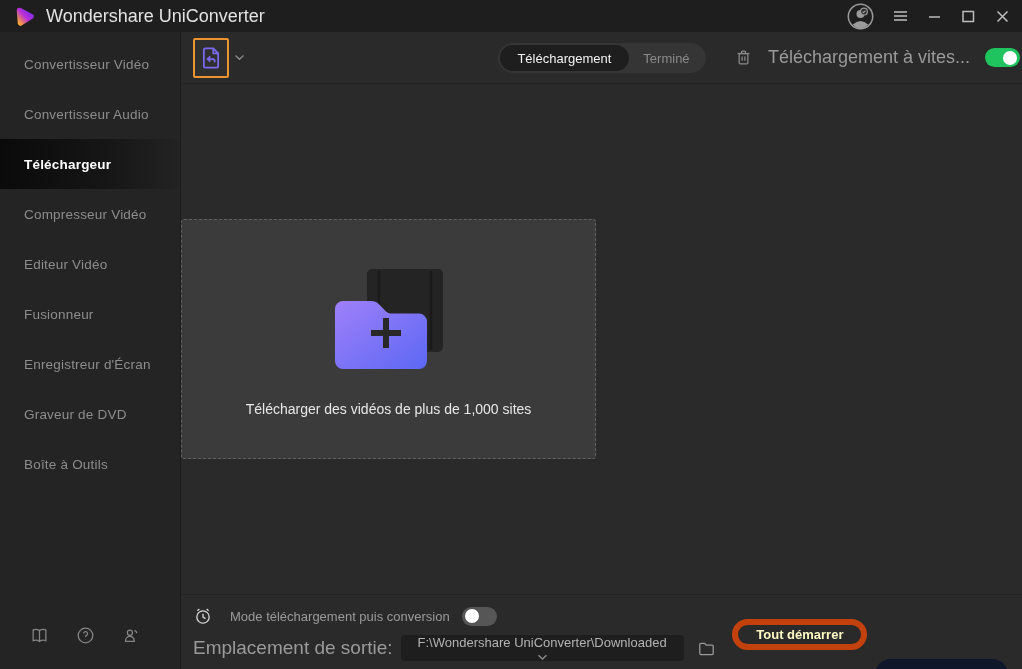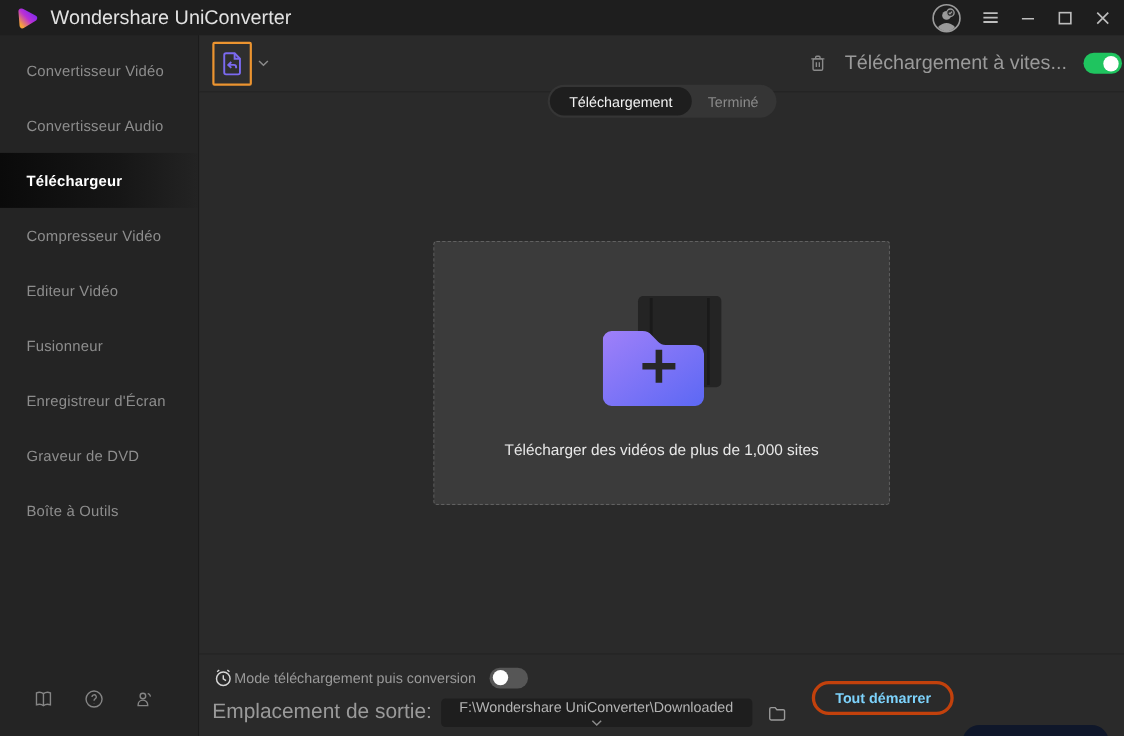--- a/index.html
+++ b/index.html
@@ -55,21 +55,21 @@
     margin-left:12px; width:36px; height:40px;
     border:2px solid #ec9430; border-radius:2px;
     display:flex; align-items:center; justify-content:center;
     background:#2f2f2f; cursor:pointer;
   }
   .addfile-chevron { margin-left:5px; cursor:pointer; }
 
   .tabs {
     position:absolute; left:50%; top:11px; transform:translateX(-50%);
     height:30px; background:#353535; border-radius:15px;
-    display:flex; align-items:center; padding:2px;margin-top:34px;
+    display:flex; align-items:center; padding:2px;
   }
   .tab {
     height:26px; border-radius:13px; display:flex; align-items:center;
     padding:0 14px; font-size:13px; color:#8a8a8a; cursor:pointer; white-space:nowrap;
   }
   .tab.active { background:#1e1e1e; color:#f2f2f2; padding:0 18px; }
 
   .header-right { margin-left:auto; display:flex; align-items:center; gap:15px; padding-right:2px; }
   .trash-icon { width:19px; height:19px; cursor:pointer; }
   .speed-label { font-size:18px; color:#9a9a9a; white-space:nowrap; }
@@ -77,55 +77,55 @@
   .toggle { width:35px; height:19px; border-radius:10px; position:relative; cursor:pointer; flex:none; }
   .toggle .knob { position:absolute; top:2.5px; width:14px; height:14px; border-radius:50%; background:#fff; }
   .toggle.on  { background:#1fc45f; }
   .toggle.on .knob  { right:3px; }
   .toggle.off { background:#565656; }
   .toggle.off .knob { left:3px; }
 
   
   .content {
     position:absolute; top:52px; left:0; right:0; bottom:75px;
-    display:flex; align-items:center; justify-content:center;
+    display:flex; align-items:center; 
   }
   .dropzone {
     width:415px; height:240px;
     background:#3b3b3b; border:1px dashed #616161; border-radius:3px;
     display:flex; flex-direction:column; align-items:center; justify-content:center;
     cursor:pointer;
   }
   .dropzone-icon { width:108px; height:100px; margin-top:8px; }
   .dropzone-text { margin-top:32px; font-size:14px; color:#e8e8e8; }
 
   
   .footer {
     position:absolute; left:0; right:0; bottom:0; height:75px;
     border-top:1px solid #232323; background:#2a2a2a;
   }
   .footer-row1 { position:absolute; top:11px; left:12px; display:flex; align-items:center; }
   .alarm-icon { width:20px; height:20px; }
-  .mode-label { font-size:13px; color:#9a9a9a; }
+  .mode-label { margin-left:17px; font-size:13px; color:#9a9a9a; }
   .footer-row1 .toggle { margin-left:12px; }
 
   .footer-row2 { position:absolute; top:40px; left:12px; display:flex; align-items:center; }
   .output-label { font-size:19px; color:#9a9a9a; }
   .output-select {
     margin-left:8px; width:283px; height:26px; background:#1e1e1e; border-radius:4px;
     display:flex; align-items:center; padding:0 10px; cursor:pointer;flex-direction:column;
   }
   .output-path { font-size:13px; color:#b3b3b3; flex:1; white-space:nowrap; overflow:hidden; }
   .folder-sm-icon { width:19px; height:19px; margin-left:13px; cursor:pointer; }
 
   .footer-buttons { position:absolute; top:24px; right:14px; display:flex; gap:8px; }
   .btn { height:31px; border-radius:16px; font-size:13px; font-weight:bold;
          display:flex; align-items:center; justify-content:center; padding:0 18px;
          font-family:"Liberation Sans", sans-serif; }
-  .btn-start { background:transparent; border:3px solid #c2410c; color:#7dd3fc; cursor:pointer; }
+  .btn-start { background:transparent; border:6px solid #c2410c; color:#fef9c3; cursor:pointer; }
   .btn-suspend { background:#0f172a; border:none; color:#696969; cursor:default;margin-top:40px; }
 </style>
 </head>
 <body>
 
 <div class="titlebar">
   <svg class="logo" viewBox="0 0 24 24">
     <defs>
       <linearGradient id="lgLogo" x1="0" y1="1" x2="1" y2="0">
         <stop offset="0" stop-color="#f6a13b"></stop>

